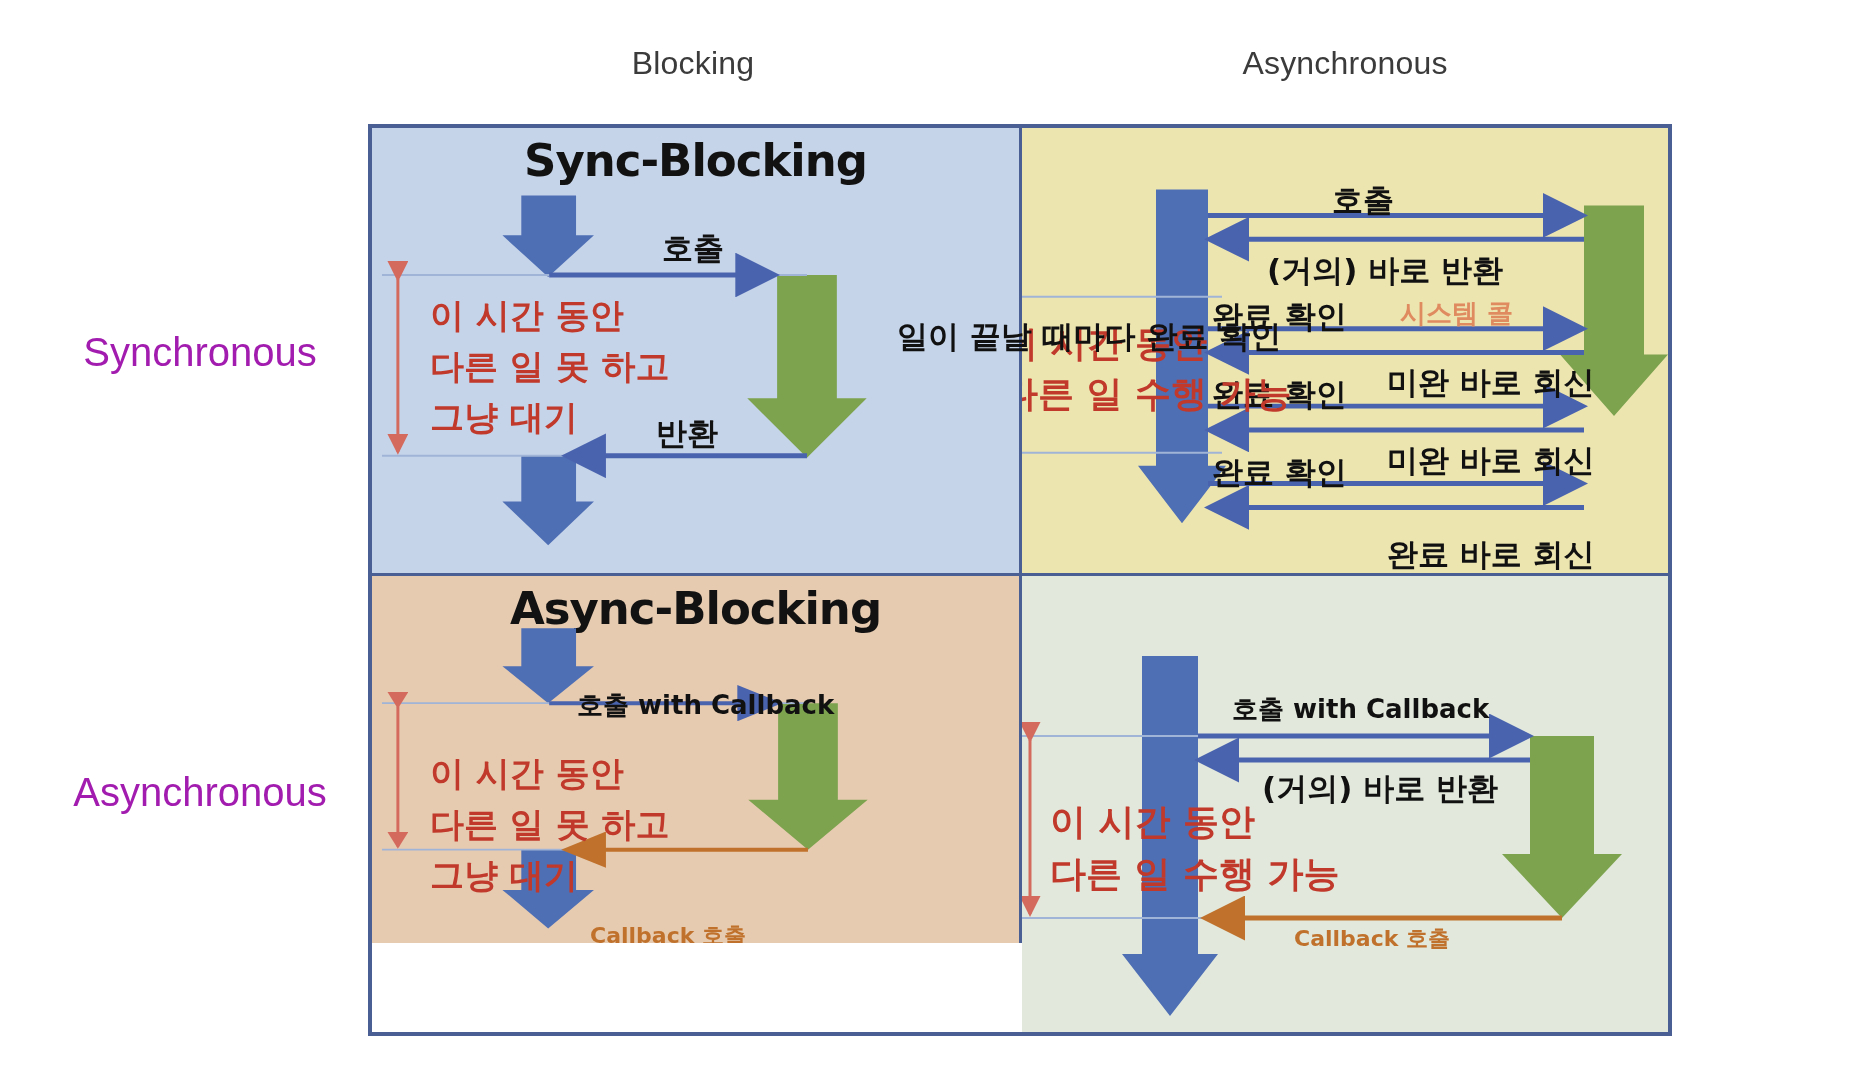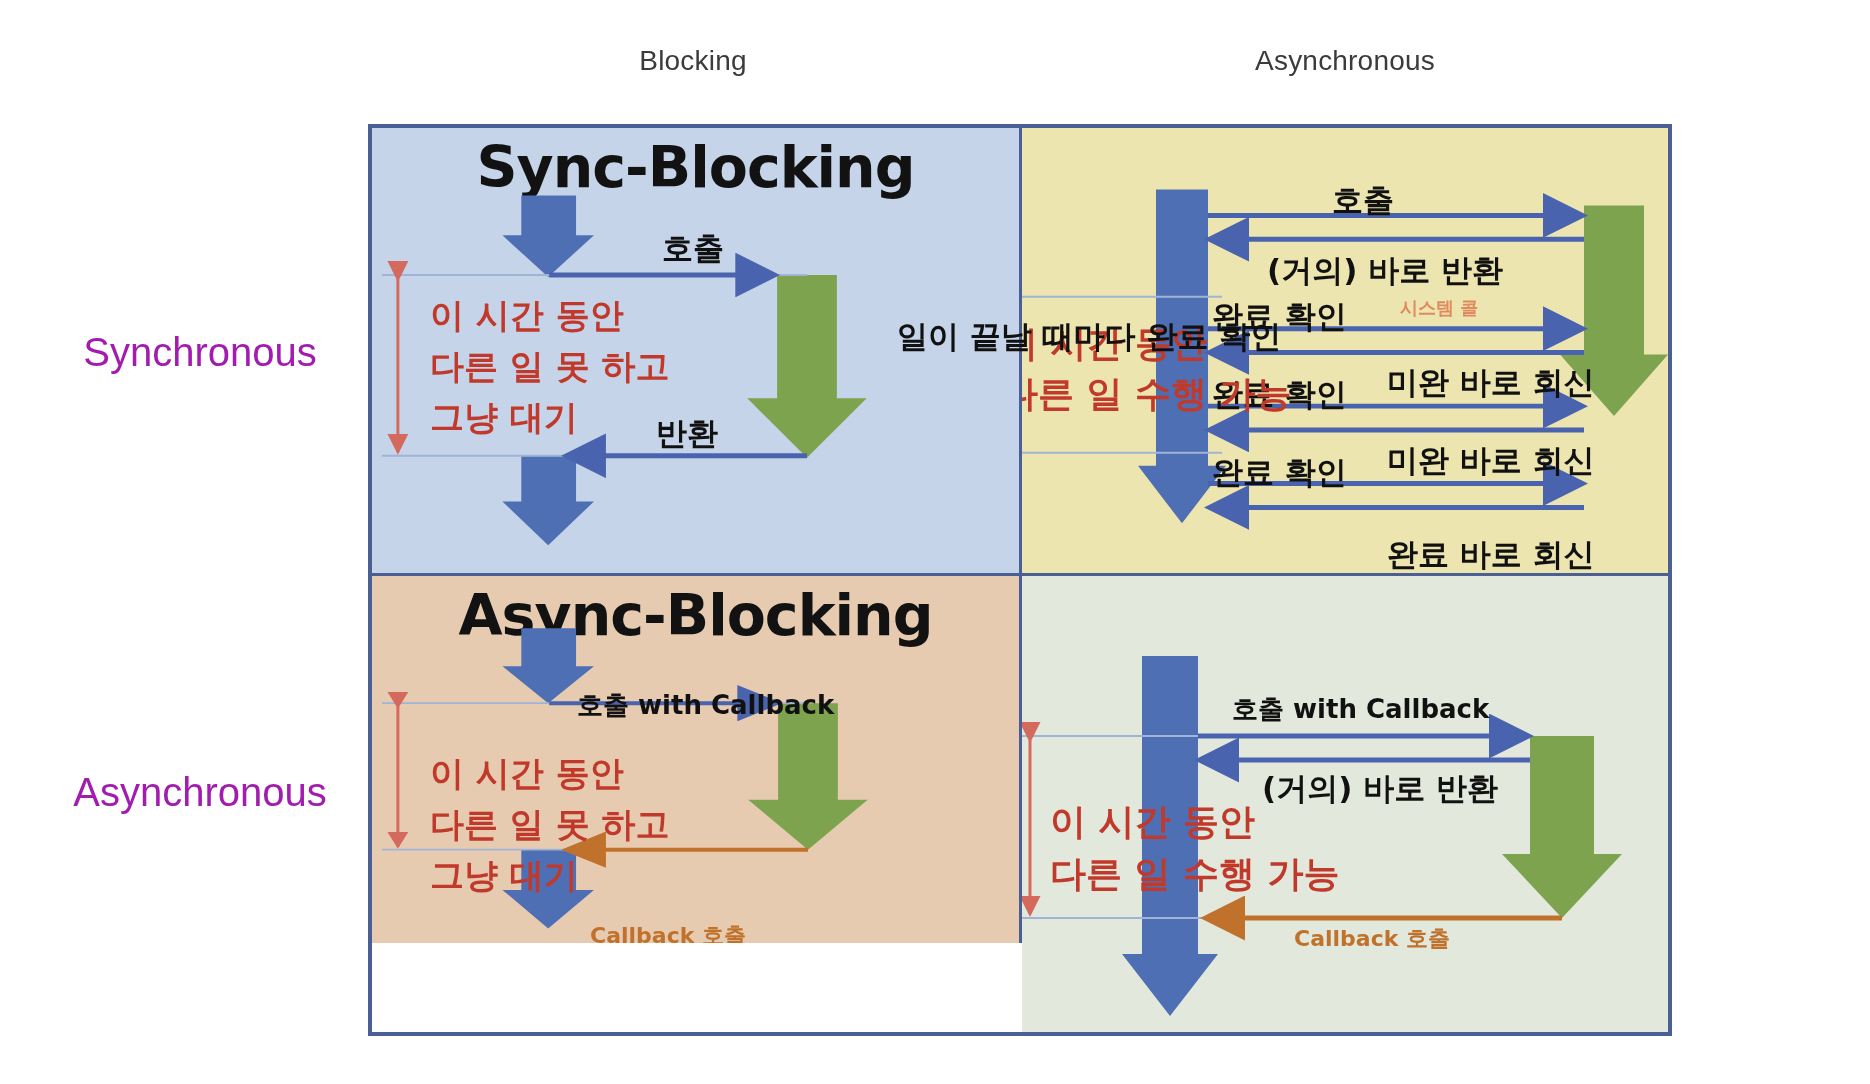--- a/index.html
+++ b/index.html
@@ -8,21 +8,21 @@
     background:#ffffff;
     font-family:"Liberation Sans","DejaVu Sans",sans-serif;
     overflow:hidden;
     position:relative;
   }
   #root{position:absolute;inset:0;}
 
   
   .col-label{
     position:absolute;
-    font-size:28px;
+    font-size:32px;
     color:#3b3b3b;
     text-align:center;
     letter-spacing:.2px;
   }
   .row-label{
     position:absolute;
     font-size:40px;
     color:#a21caf;
     text-align:center;
     white-space:nowrap;
@@ -44,41 +44,41 @@
   .cell.tl{left:0;   top:0;   width:650px;height:448px;background:#c6d4e9;border-right:3px solid #4a5f93;border-bottom:3px solid #4a5f93;}
   .cell.tr{left:650px;top:0;   width:646px;height:448px;background:#ede5b0;border-bottom:3px solid #4a5f93;}
   .cell.bl{left:0;   top:448px;width:650px;height:367px;background:#e7cbb0;border-right:3px solid #4a5f93;}
   .cell.br{left:650px;top:448px;width:646px;height:456px;background:#e2e9dc;}
 
   .cell-title{
     position:absolute;left:0;right:0;top:6px;
     text-align:center;
     font-family:"DejaVu Sans","Liberation Sans",sans-serif;
     font-weight:bold;
-    font-size:57px;
+    font-size:45px;
     color:#121212;
     letter-spacing:-1px;
   }
   .cell.tr .cell-title,.cell.br .cell-title{font-size:44px;}
 
   
   .svg-layer{position:absolute;left:0;top:0;width:100%;height:100%;overflow:visible;}
 
   
   .k{
     position:absolute;
     font-family:"DejaVu Sans","Liberation Sans",sans-serif;
     font-weight:bold;
     white-space:nowrap;
     color:#111;
   }
   .k.md{font-size:31px;}
   .k.red{color:#c0392b;font-size:34px;}
   .k.redbig{color:#c0392b;font-size:36px;}
-  .k.salmon{color:#e08a60;font-size:18px;}
+  .k.salmon{color:#e08a60;font-size:26px;}
   .k.brown{color:#c0722c;font-size:22px;}
   .k.cb{font-size:26px;}
 </style>
 </head>
 <body>
 
 <div id="root">
 
   <div class="col-label" style="left:368px;top:45px;width:650px;">Blocking</div>
   <div class="col-label" style="left:1018px;top:45px;width:654px;">Asynchronous</div>

